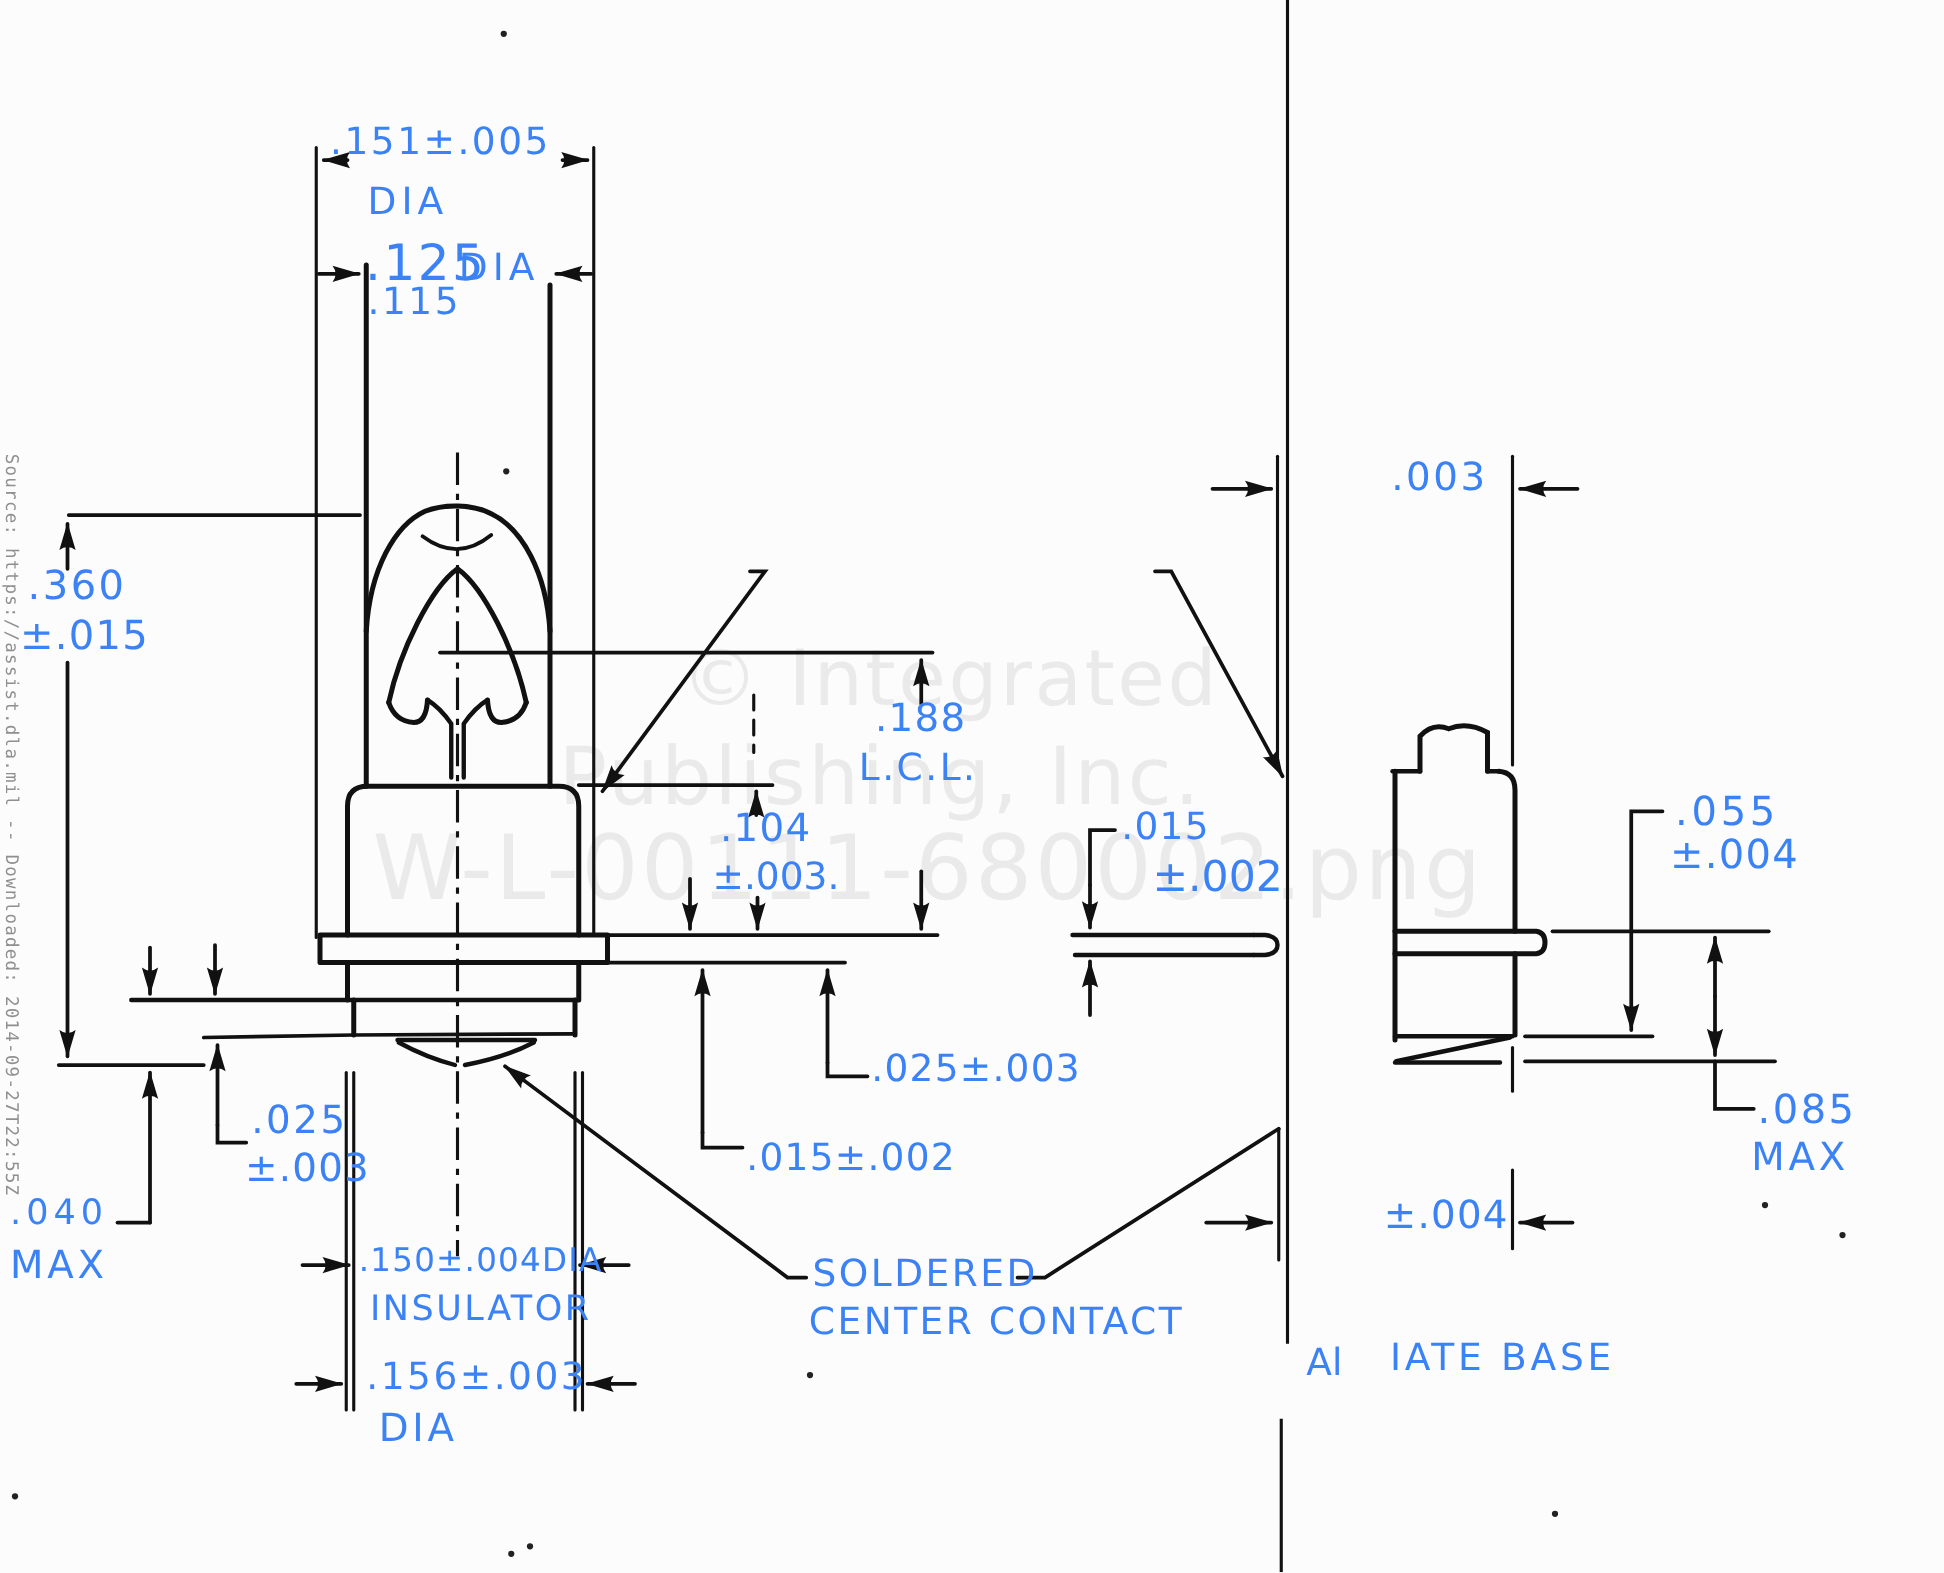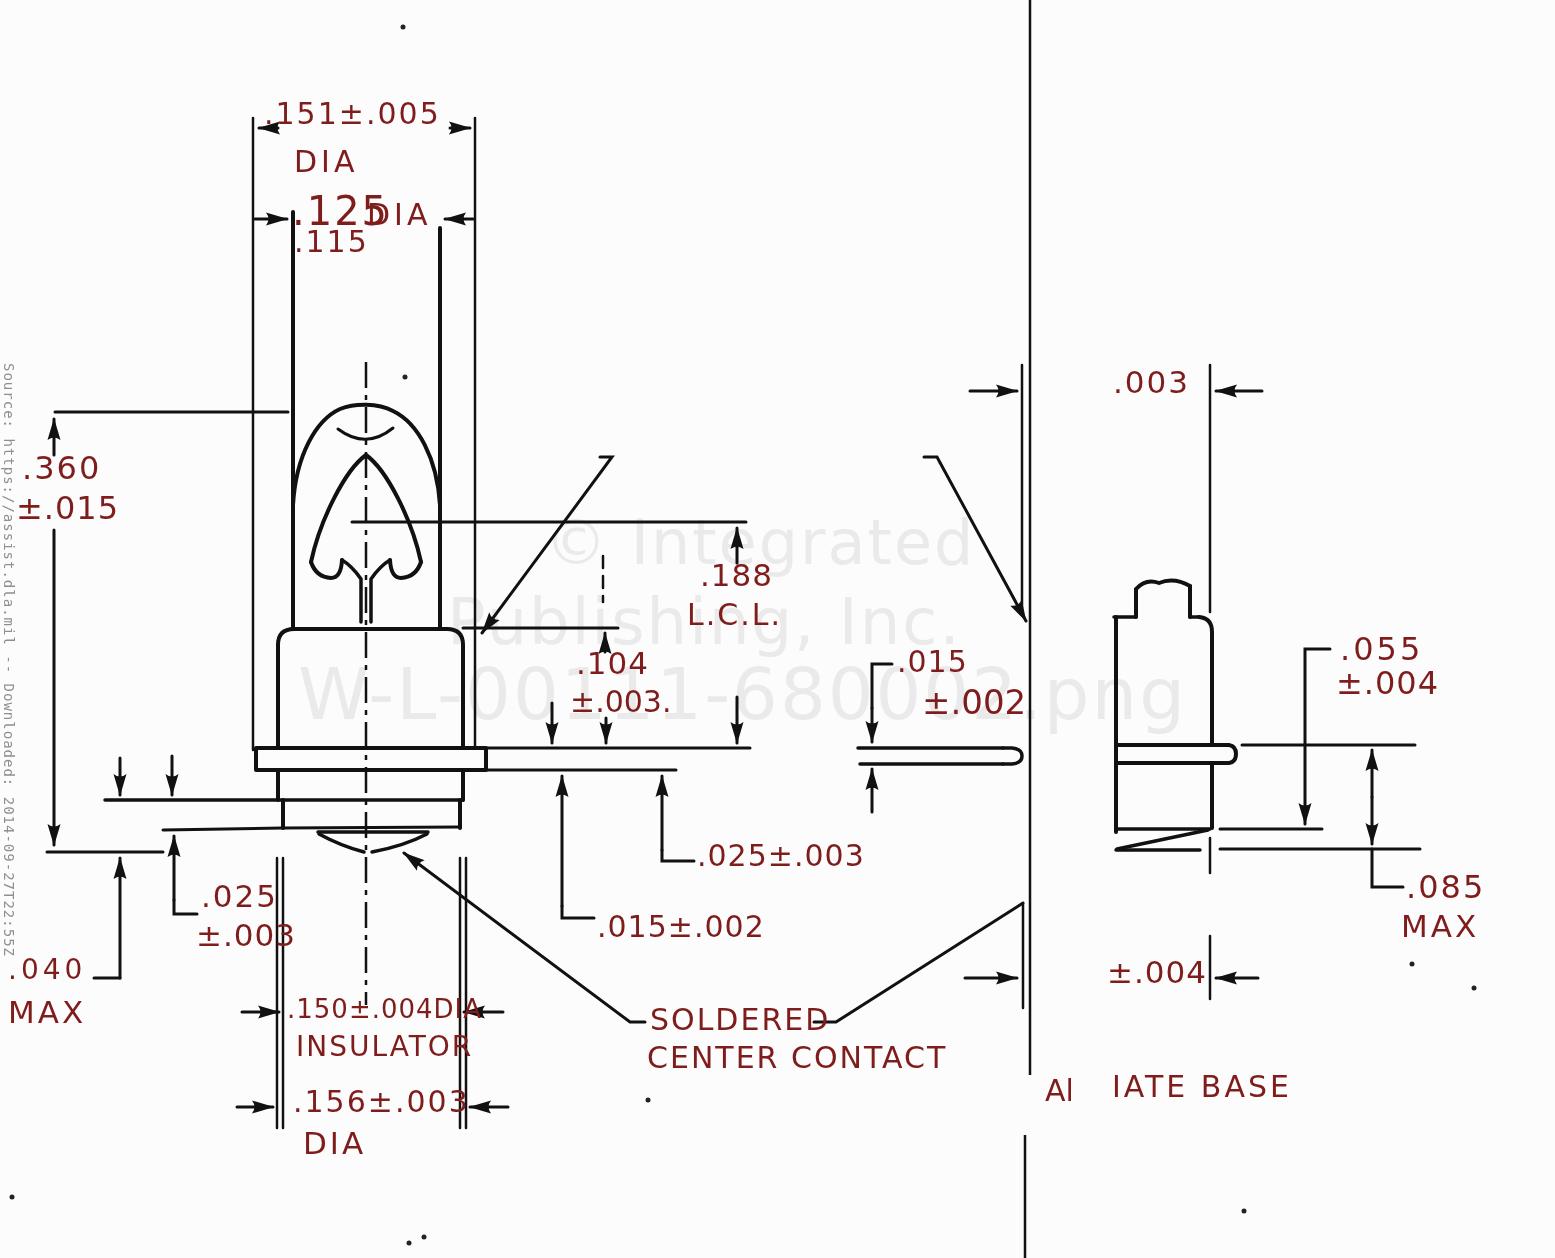--- a/index.html
+++ b/index.html
@@ -1,18 +1,18 @@
 <!DOCTYPE html>
 <html><head>
 <meta charset="utf-8">
 <style>
   html,body{margin:0;padding:0;background:#fcfcfc;}
   #page{position:relative;width:1555px;height:1258px;background:#fcfcfc;overflow:hidden;
         font-family:"DejaVu Sans",sans-serif;color:#151515;}
-  .lbl{position:absolute;white-space:nowrap;color:#7f1d1d;line-height:1;}
+  .lbl{position:absolute;white-space:nowrap;color:#3b82f6;line-height:1;}
   .wm{position:absolute;white-space:nowrap;color:#eaeaea;letter-spacing:2px;line-height:1;z-index:0;}
   .src{position:absolute;left:1px;top:363px;height:600px;writing-mode:vertical-rl;text-orientation:sideways;
        font-family:"DejaVu Sans Mono",monospace;font-size:14px;color:#8f8f8f;letter-spacing:1px;z-index:2;}
   svg{position:absolute;left:0;top:0;z-index:1;}
   .txt{z-index:2;}
 </style>
 </head>
 <body>
 
 <div id="page">

